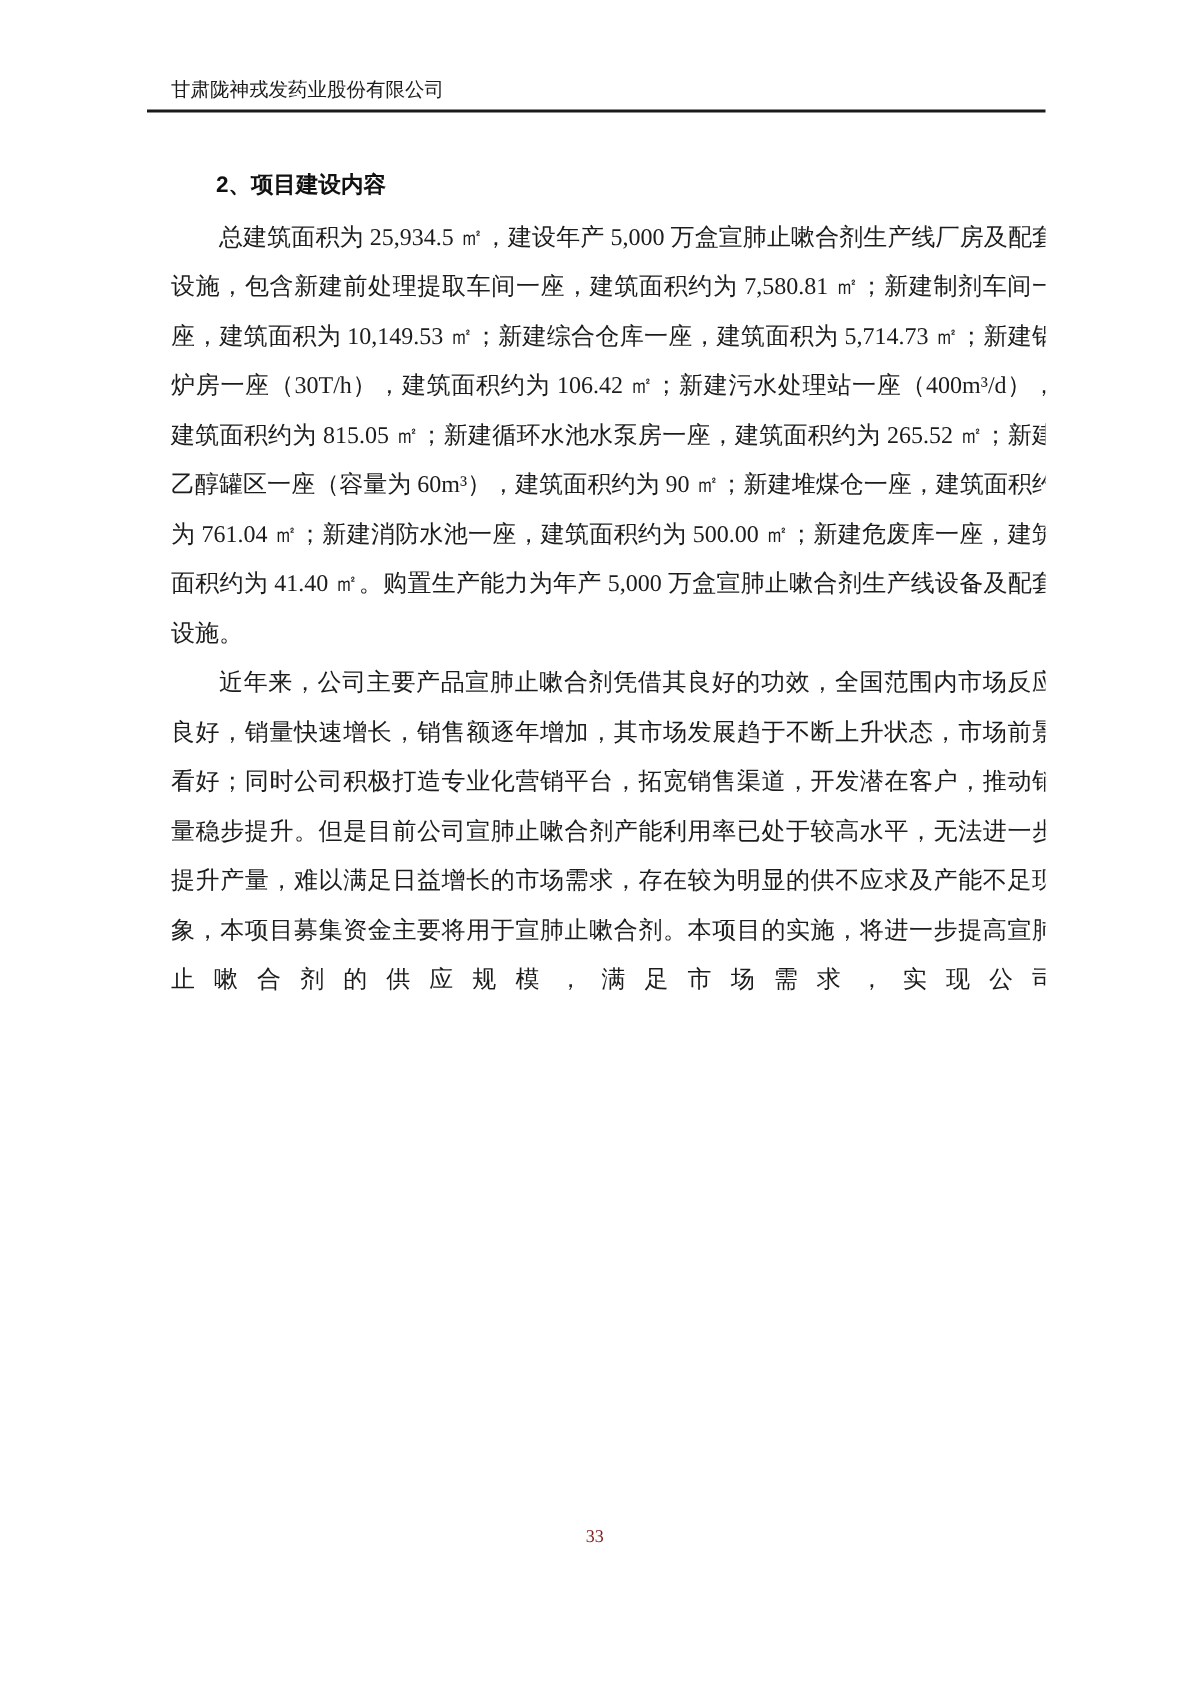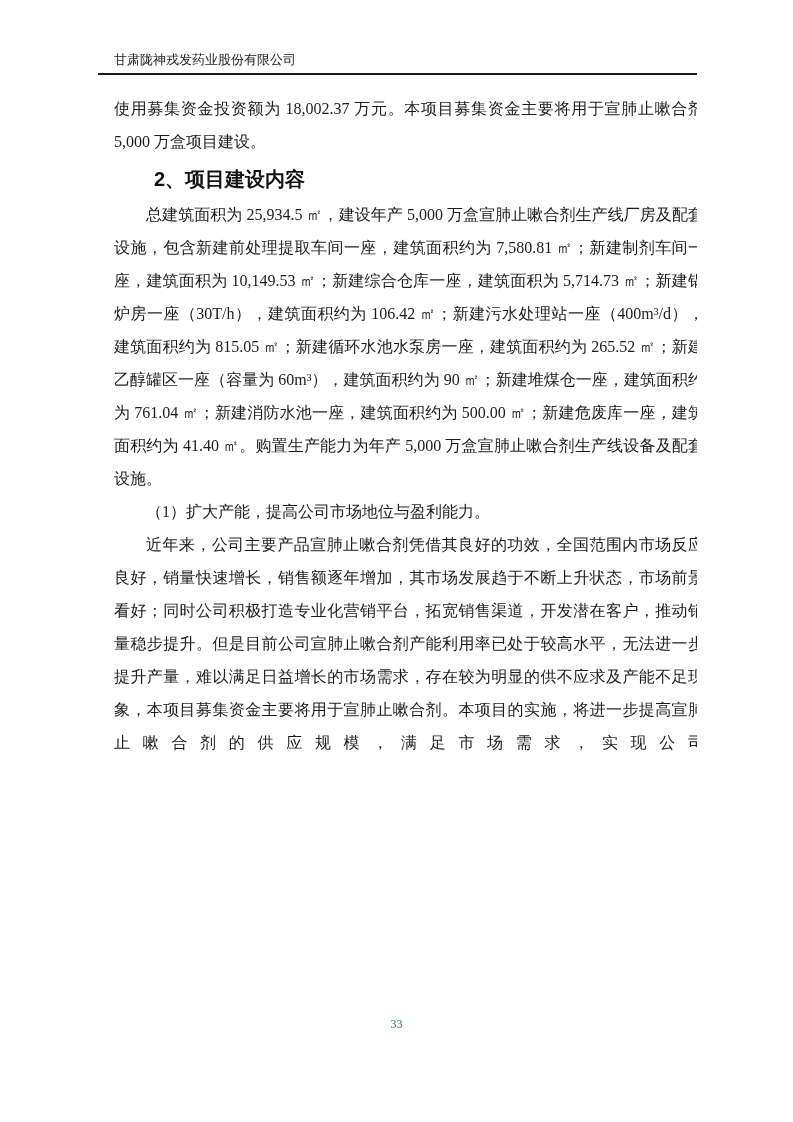--- a/index.html
+++ b/index.html
@@ -46,59 +46,57 @@
     margin: 0;
     text-indent: 2em;
   }
   .content p.noindent {
     text-indent: 0;
   }
   .content p.cont {
     text-align-last: justify;
   }
   .content h3 {
-    margin: 5px 0 2px 0;
+    margin: 15px 0 2px 0;
     font-family: "Liberation Sans", "DejaVu Sans", sans-serif;
     font-weight: 700;
-    font-size: 20px;
+    font-size: 15px;
     line-height: 33px;
     text-indent: 2em;
     color: #111111;
   }
   
   .footer {
     position: absolute;
     left: 0;
     top: 1016px;
     width: 793px;
     text-align: center;
     font-size: 12px;
     line-height: 16px;
-    color: #15803d;
+    color: #7f1d1d;
   }
 </style>
 </head>
 <body>
 
 <div class="page">
 
   <div class="header">
     <span>甘肃陇神戎发药业股份有限公司</span>
   </div>
 
   <div class="content">
-    <p class="noindent">使用募集资金投资额为 18,002.37 万元。本项目募集资金主要将用于宣肺止嗽合剂 5,000 万盒项目建设。</p>
 
 
     <h3>2、项目建设内容</h3>
 
     <p>总建筑面积为 25,934.5 ㎡，建设年产 5,000 万盒宣肺止嗽合剂生产线厂房及配套设施，包含新建前处理提取车间一座，建筑面积约为 7,580.81 ㎡；新建制剂车间一座，建筑面积为 10,149.53 ㎡；新建综合仓库一座，建筑面积为 5,714.73 ㎡；新建锅炉房一座（30T/h），建筑面积约为 106.42 ㎡；新建污水处理站一座（400m³/d），建筑面积约为 815.05 ㎡；新建循环水池水泵房一座，建筑面积约为 265.52 ㎡；新建乙醇罐区一座（容量为 60m³），建筑面积约为 90 ㎡；新建堆煤仓一座，建筑面积约为 761.04 ㎡；新建消防水池一座，建筑面积约为 500.00 ㎡；新建危废库一座，建筑面积约为 41.40 ㎡。购置生产能力为年产 5,000 万盒宣肺止嗽合剂生产线设备及配套设施。</p>
 
 
-    <p>（1）扩大产能，提高公司市场地位与盈利能力。</p>
 
     <p class="cont">近年来，公司主要产品宣肺止嗽合剂凭借其良好的功效，全国范围内市场反应良好，销量快速增长，销售额逐年增加，其市场发展趋于不断上升状态，市场前景看好；同时公司积极打造专业化营销平台，拓宽销售渠道，开发潜在客户，推动销量稳步提升。但是目前公司宣肺止嗽合剂产能利用率已处于较高水平，无法进一步提升产量，难以满足日益增长的市场需求，存在较为明显的供不应求及产能不足现象，本项目募集资金主要将用于宣肺止嗽合剂。本项目的实施，将进一步提高宣肺止嗽合剂的供应规模，满足市场需求，实现公司</p>
   </div>
 
   <div class="footer">
     <span>33</span>
   </div>
 
 </div>
 

